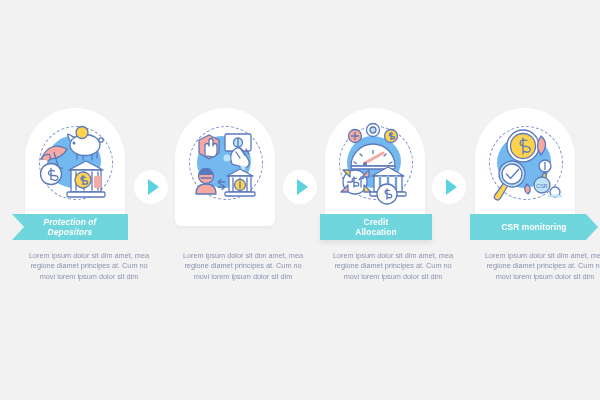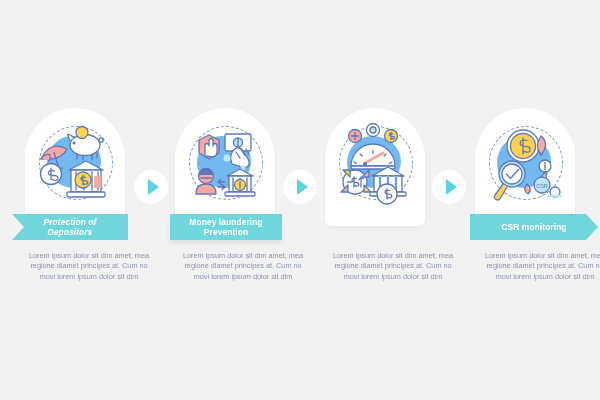--- a/index.html
+++ b/index.html
@@ -238,24 +238,20 @@
               <rect x="50" y="78" width="30" height="4" rx="1.2" fill="#ffffff"></rect>
               <circle cx="65" cy="71" r="5.5" fill="#ffd24d" stroke="#5b78bd"></circle>
               <path d="M65 68 l0 6"></path>
 
               <path d="M50 68 l-6 0 M46 65.5 l-3 2.5 l3 2.5"></path>
               <path d="M43 73 l6 0 M47 70.5 l3 2.5 l-3 2.5"></path>
             </g>
           </svg>
         </div>
       </div>
-      <div class="ribbon">
-        <span class="ribbon-label">Money laundering
-Prevention</span>
-      </div>
       <div class="body-copy">Lorem ipsum dolor sit dim amet, mea regione diamet principes at. Cum no movi lorem ipsum dolor sit dim</div>
     </div>
 
     <div class="step s3">
       <div class="arch">
         <div class="arch-inner">
           <div class="orbit"></div>
           <div class="blob"></div>
           <svg class="art" viewBox="0 0 100 100">
             <g fill="none" stroke="#5b78bd" stroke-width="1.3" stroke-linecap="round" stroke-linejoin="round">
@@ -285,20 +281,24 @@
               <rect x="49" y="62" width="28" height="16" fill="#ffffff"></rect>
               <path d="M55 63 l0 14 M63 63 l0 14 M71 63 l0 14" stroke="#bde3f7" stroke-width="3"></path>
               <path d="M55 63 l0 14 M63 63 l0 14 M71 63 l0 14"></path>
               <rect x="45" y="78" width="36" height="4" rx="1.2" fill="#ffffff"></rect>
 
               <circle cx="62" cy="80" r="10" fill="#ffffff"></circle>
               <path d="M62 75 l0 10 M64.5 76.5 q-4 -1.3 -4.4 1.3 q-.2 2.2 3.4 2.4 q3.6 .2 3.2 2.3 q-.4 2.2 -4.2 .9"></path>
             </g>
           </svg>
         </div>
+      </div>
+      <div class="ribbon">
+        <span class="ribbon-label">Credit
+Allocation</span>
       </div>
       <div class="body-copy">Lorem ipsum dolor sit dim amet, mea regione diamet principes at. Cum no movi lorem ipsum dolor sit dim</div>
     </div>
 
     <div class="step s4">
       <div class="arch">
         <div class="arch-inner">
           <div class="orbit"></div>
           <div class="blob"></div>
           <svg class="art" viewBox="0 0 100 100">

